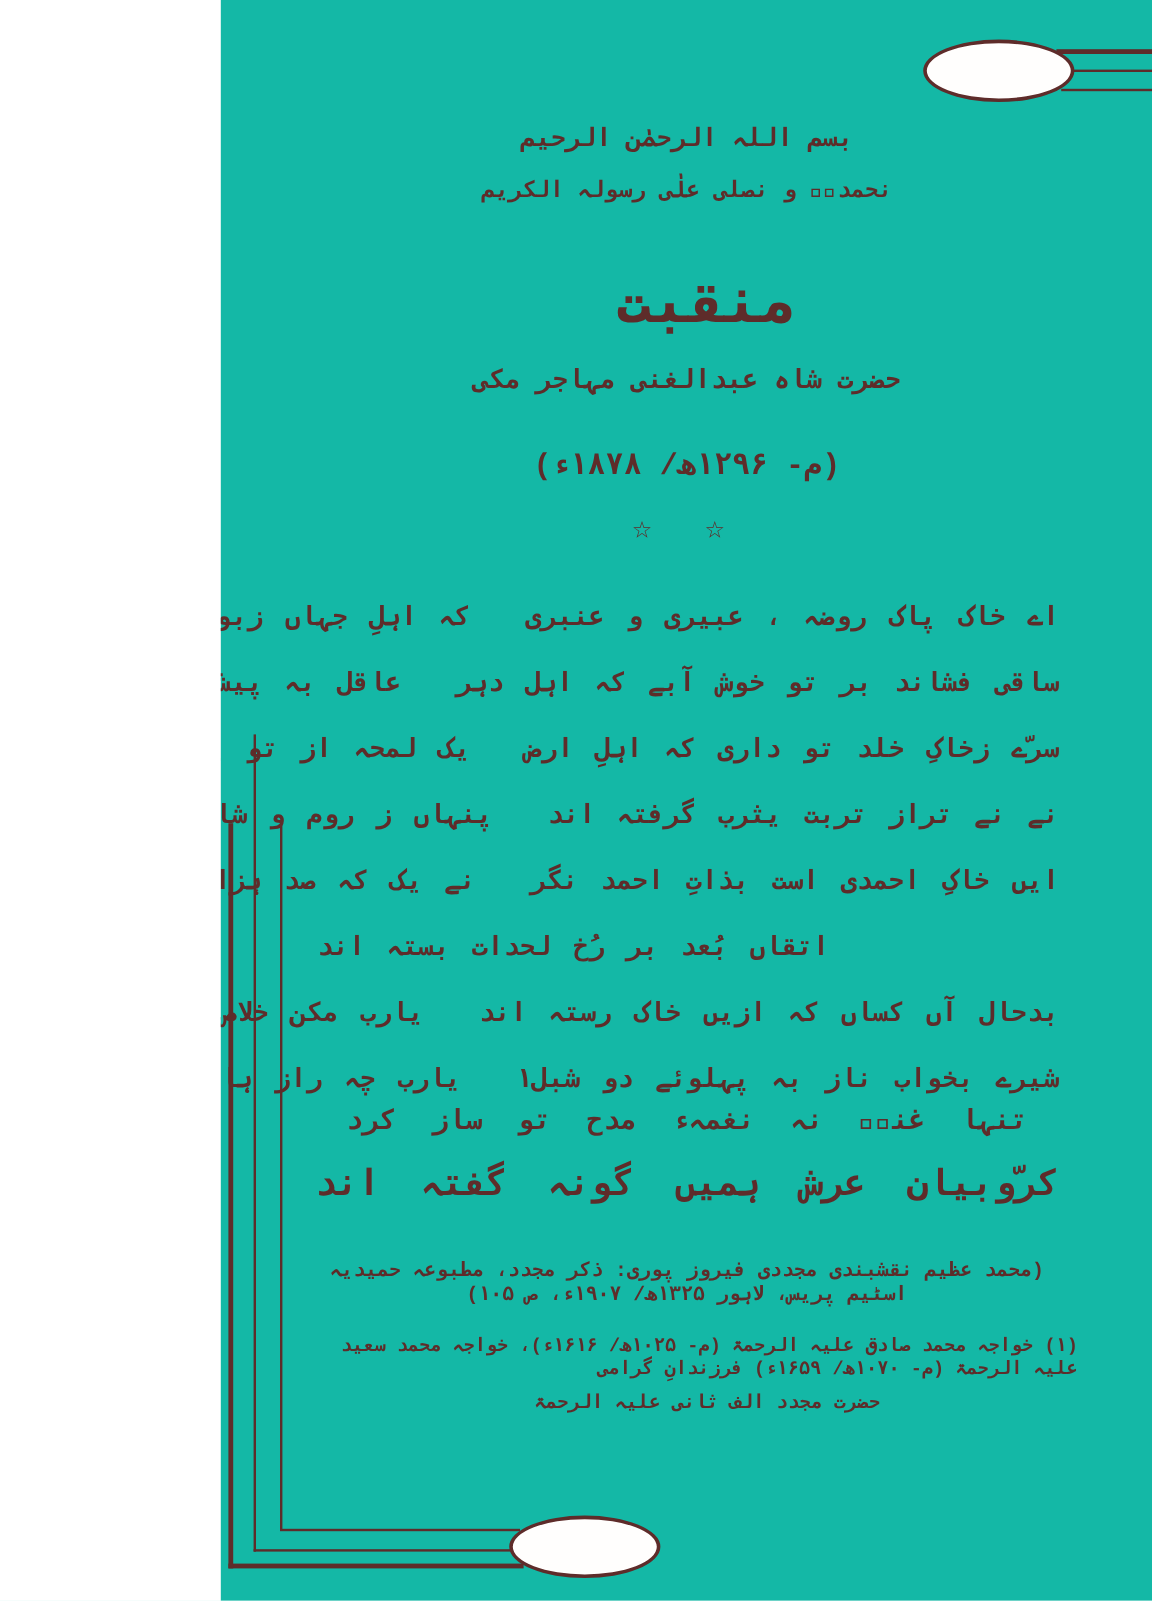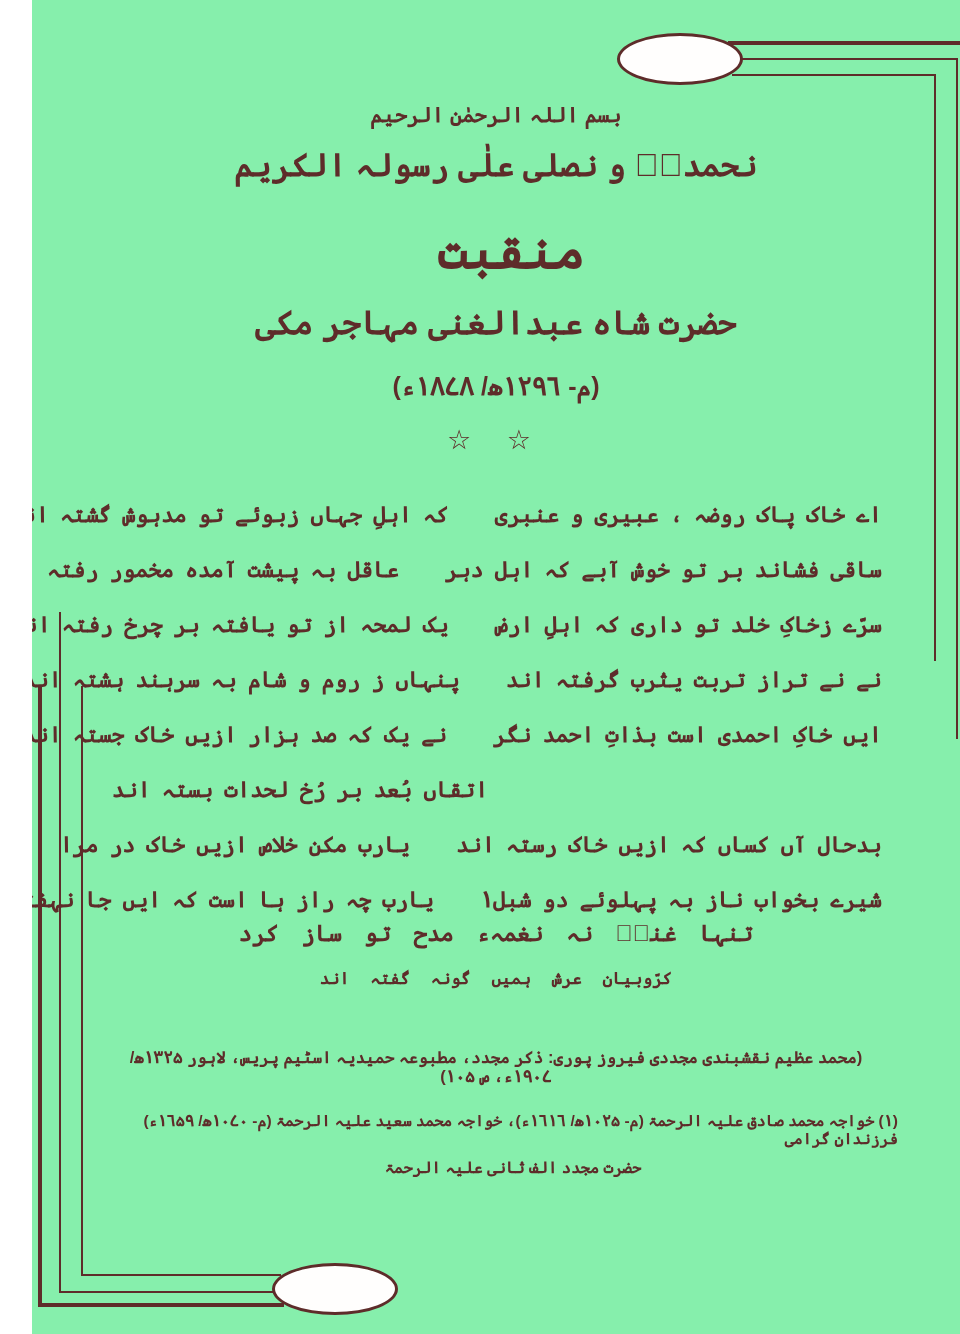--- a/index.html
+++ b/index.html
@@ -1,21 +1,21 @@
 <!DOCTYPE html>
 <html lang="ur" dir="rtl"><head>
 <meta charset="utf-8">
 <style>
   html,body{margin:0;padding:0;background:#ffffff;}
   .page{
     position:relative;
-    width:928px;height:1334px;
-    background:#86efac;
+    width:776px;height:1334px;
+    background:#14b8a6;
     overflow:hidden;
-    font-family:Liberation Sans, sans-serif;
+    font-family:Liberation Mono, monospace;
     color:#5e2c2a;
     direction:rtl;
   }
   
   .rule{position:absolute;background:#5e2c2a;}
   .ellipse{
     position:absolute;
     border:3.5px solid #5e2c2a;
     border-radius:50%;
     background:#fffefd;
@@ -33,40 +33,40 @@
   .bl-h-mid{top:1291px;left:27px;width:218px;height:2px;}
   .bl-h-inner{top:1274px;left:49px;width:200px;height:1.5px;}
   .bl-v-outer{top:686px;left:6px;width:4px;height:621px;}
   .bl-v-mid{top:612px;left:27px;width:2px;height:681px;}
   .bl-v-inner{top:686px;left:49px;width:1.5px;height:589px;}
   .ellipse-bottom{top:1263px;left:240px;width:120px;height:46px;}
 
   
   .center{position:absolute;left:0;width:100%;text-align:center;}
   .bismillah{top:103px;font-size:21px;font-weight:bold;}
-  .tasliya{top:146px;font-size:32px;font-weight:bold;}
+  .tasliya{top:146px;font-size:19px;font-weight:bold;}
   .main-title{top:222px;font-size:50px;font-weight:bold;letter-spacing:1px;padding-left:16px;}
-  .author{top:303px;font-size:33px;font-weight:bold;}
+  .author{top:303px;font-size:22px;font-weight:bold;}
   .dates{top:372px;font-size:25px;font-weight:bold;}
   .stars{top:424px;font-size:27px;letter-spacing:14px;}
 
   .poem{
     position:absolute;top:487px;left:80px;right:78px;
     font-size:22px;font-weight:bold;
   }
   .couplet{
     display:flex;direction:rtl;gap:46px;
     height:55px;align-items:center;
   }
   .hemi{flex:1;white-space:nowrap;word-spacing:5px;}
   .hemi-right{text-align:right;}
   .hemi-left{text-align:left;}
 
   .closing1{top:920px;font-size:23px;font-weight:bold;word-spacing:16px;}
-  .closing2{top:968px;font-size:17px;font-weight:bold;word-spacing:16px;}
+  .closing2{top:968px;font-size:30px;font-weight:bold;word-spacing:16px;}
 
   .src-footnote{
     position:absolute;top:1048px;left:70px;right:70px;
     font-size:16.5px;font-weight:bold;text-align:center;
   }
   .footnote1{
     position:absolute;top:1112px;left:60px;right:62px;
     font-size:15.5px;font-weight:bold;text-align:right;
   }
   .footnote1b{

